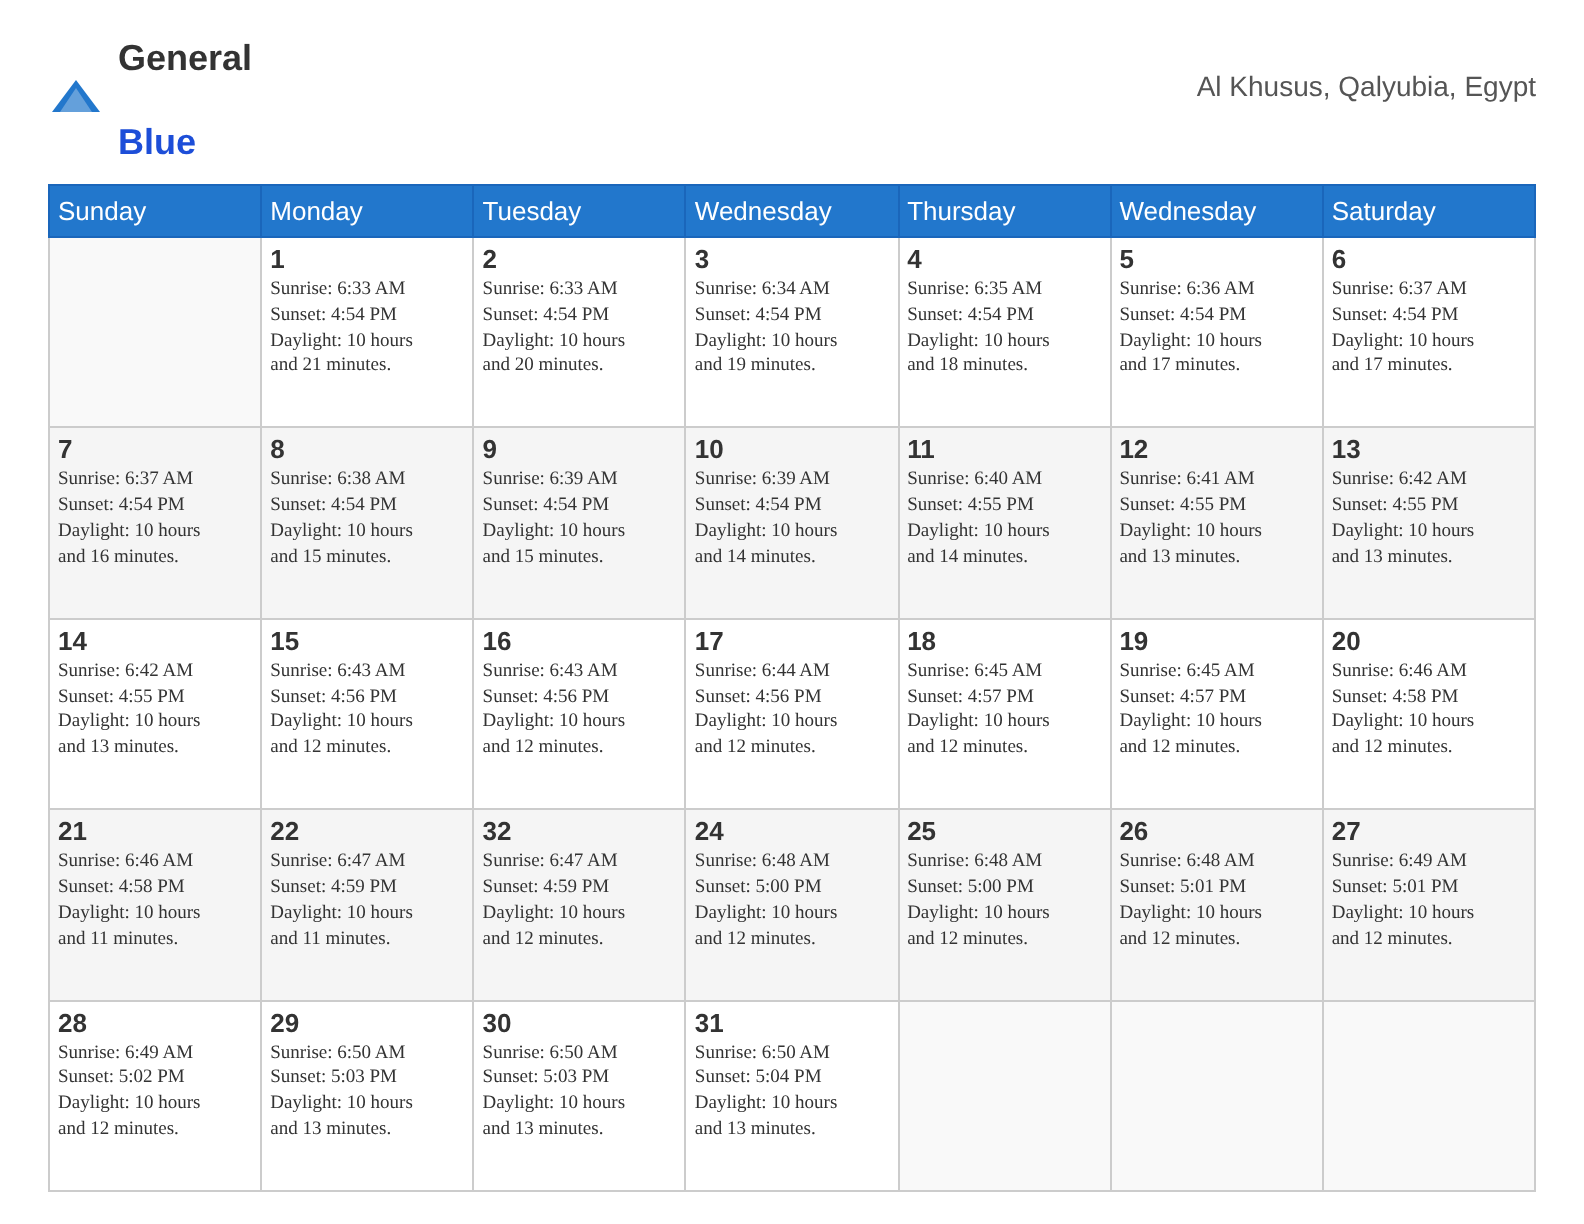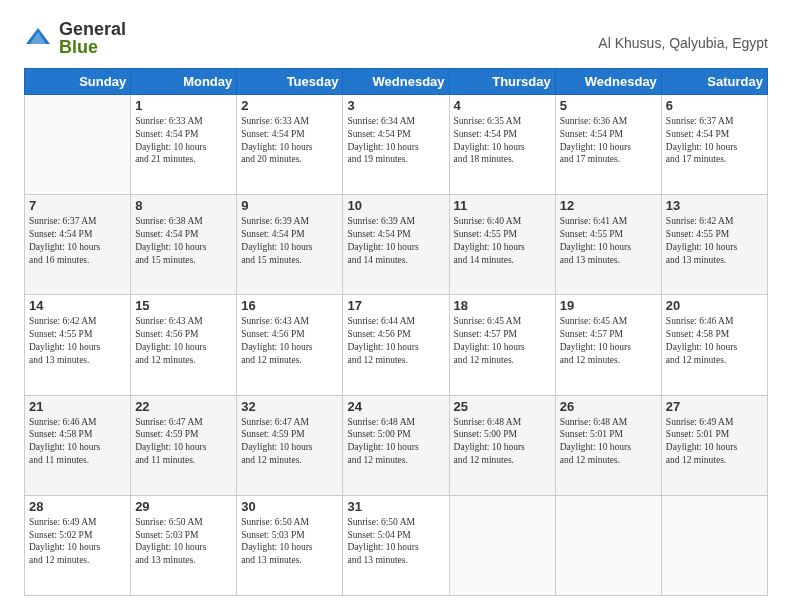--- a/index.html
+++ b/index.html
@@ -34,21 +34,22 @@
       line-height: 1;
     }
     .logo-general {
       font-size: 18px;
       font-weight: bold;
       color: #333;
     }
     .logo-blue {
       font-size: 18px;
       font-weight: bold;
-      color: #4d7c0f;
+      color: #1d4ed8;
+      margin-top: 24px;
     }
     .logo-icon {
       width: 28px;
       height: 28px;
     }
     .title-block {
       text-align: right;
     }
     .month-title {
       font-size: 32px;
@@ -64,24 +65,24 @@
       flex: 1;
       border: 1px solid #ccc;
       border-collapse: collapse;
       width: 100%;
       table-layout: fixed;
     }
     .calendar th {
       background: #2277cc;
       color: #fff;
       font-size: 13px;
-      font-weight: bold;
+      font-weight: normal;
       padding: 5px 4px;
       border: 1px solid #1a66bb;
-      text-align: right;
+      text-align: left;
     }
     .calendar td {
       border: 1px solid #ccc;
       vertical-align: top;
       padding: 3px 4px;
       font-size: 10px;
       color: #333;
       height: 88px;
     }
     .day-number {

